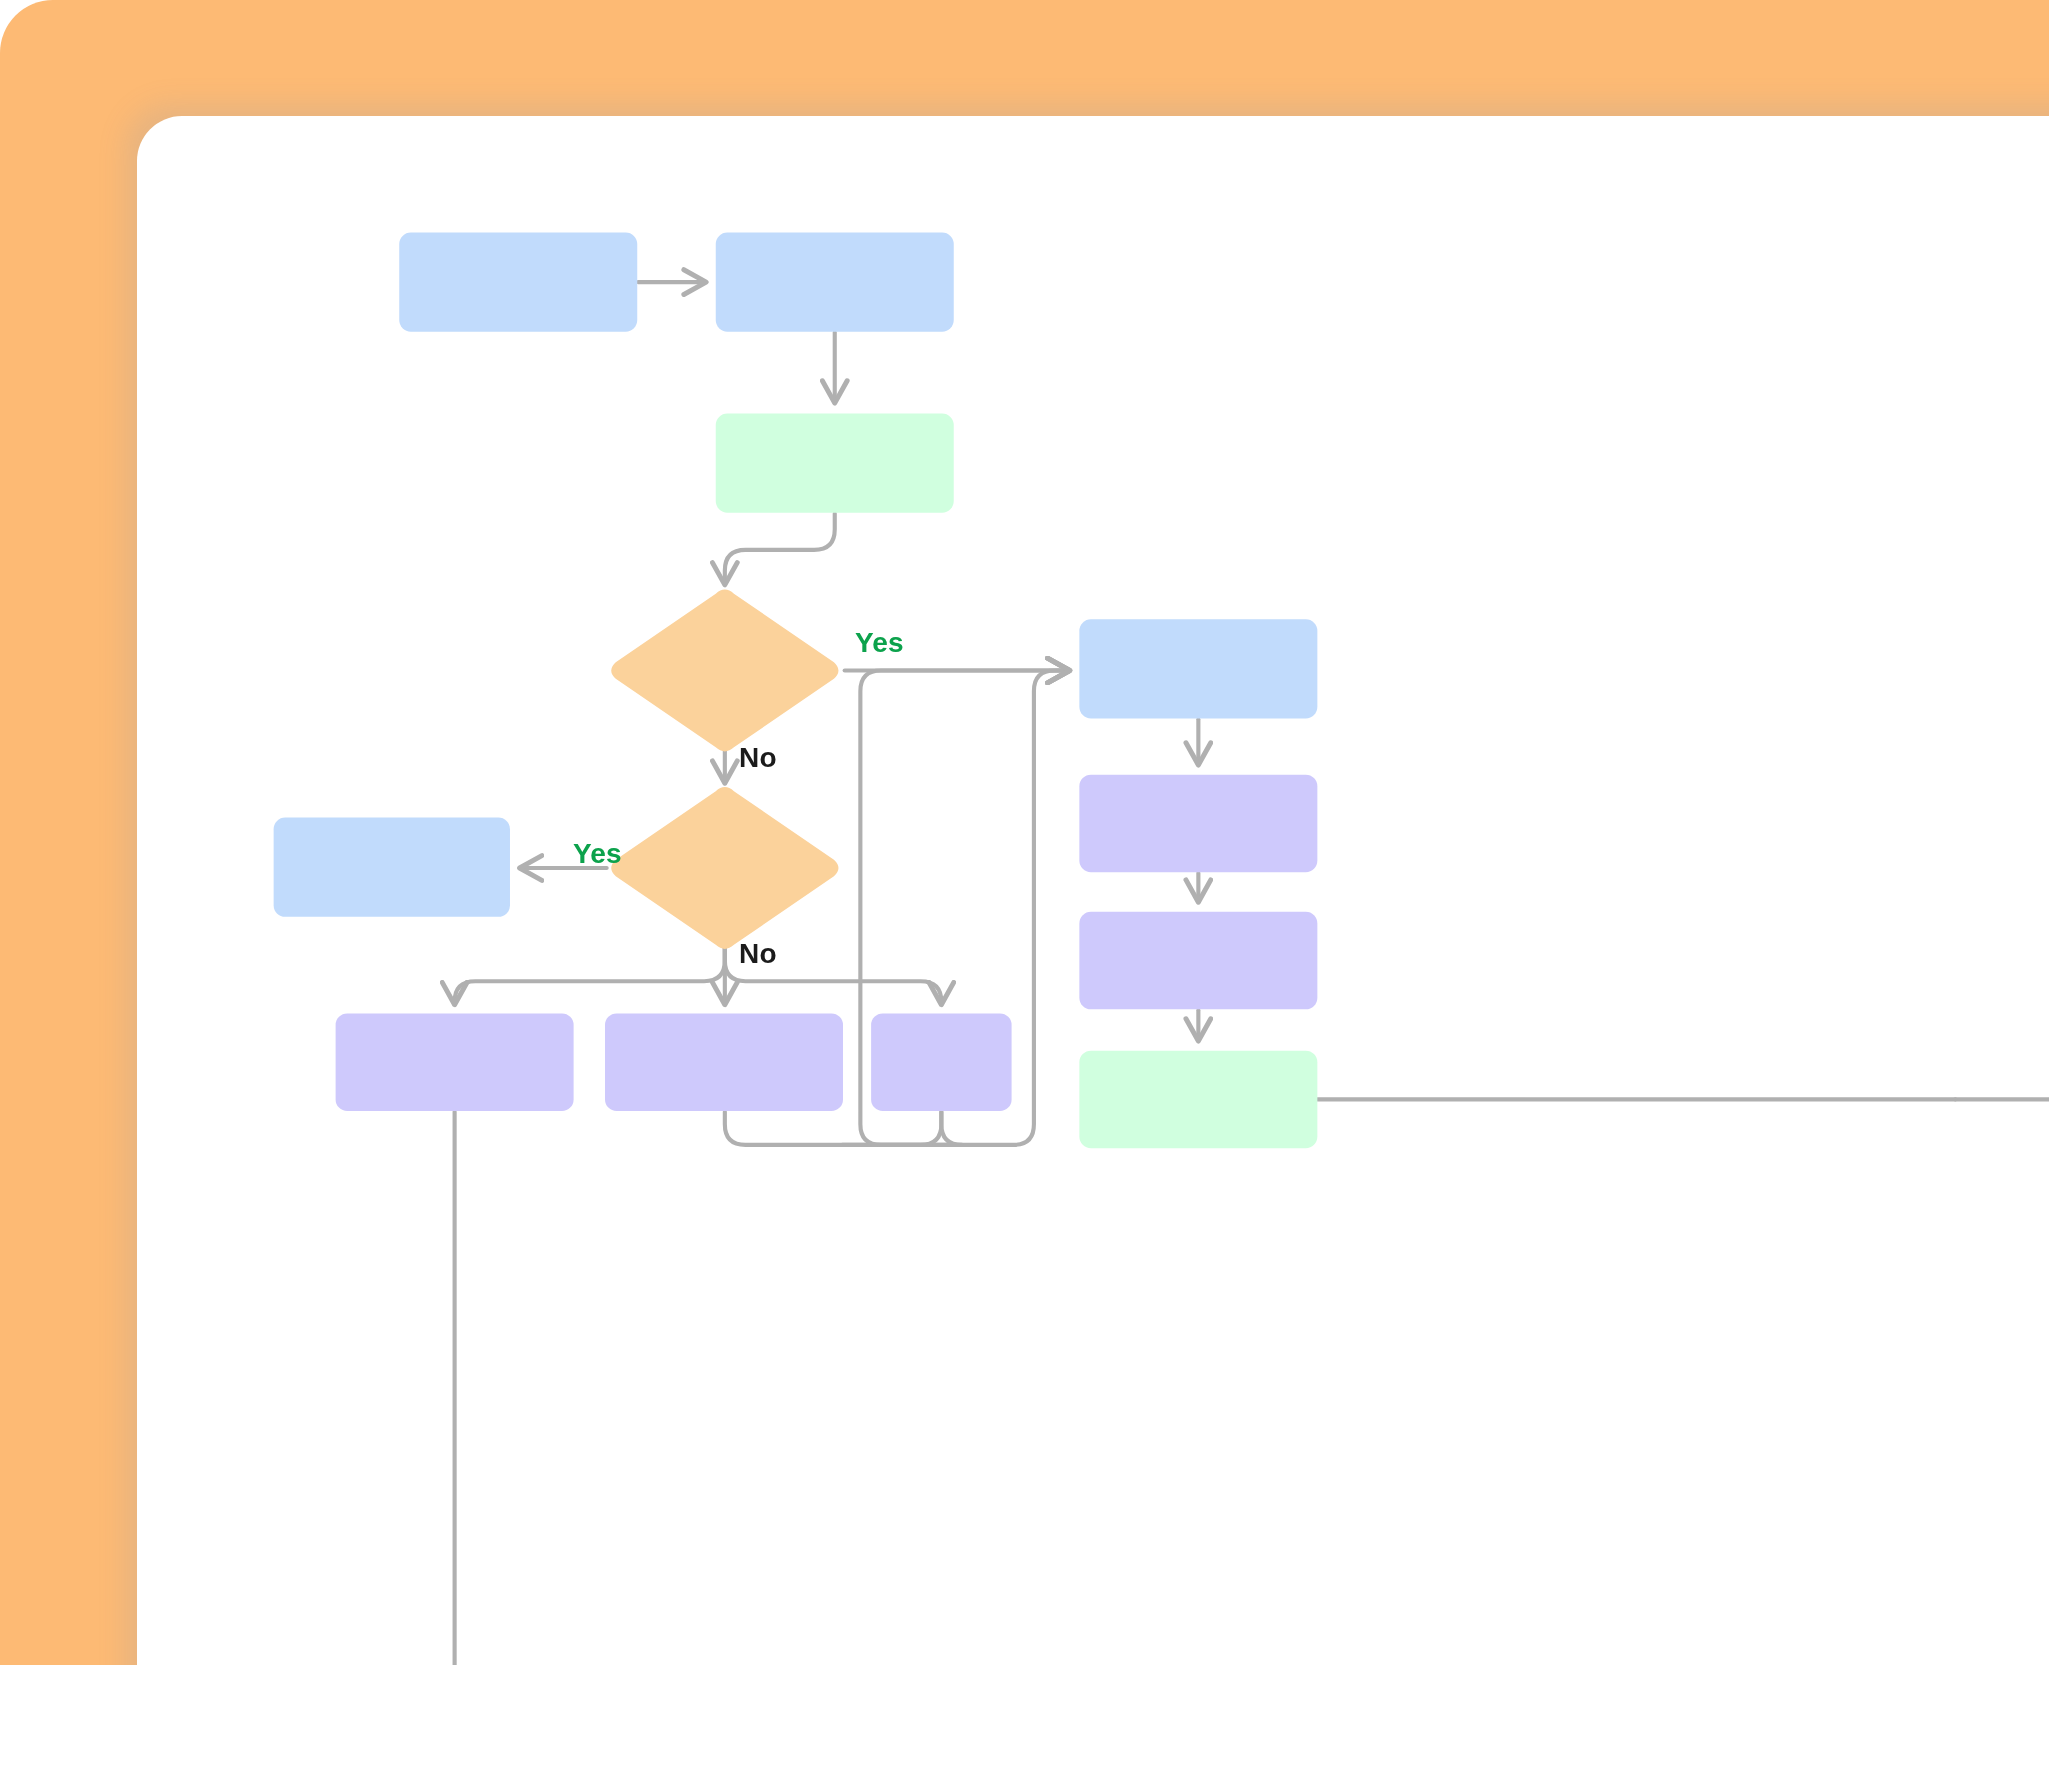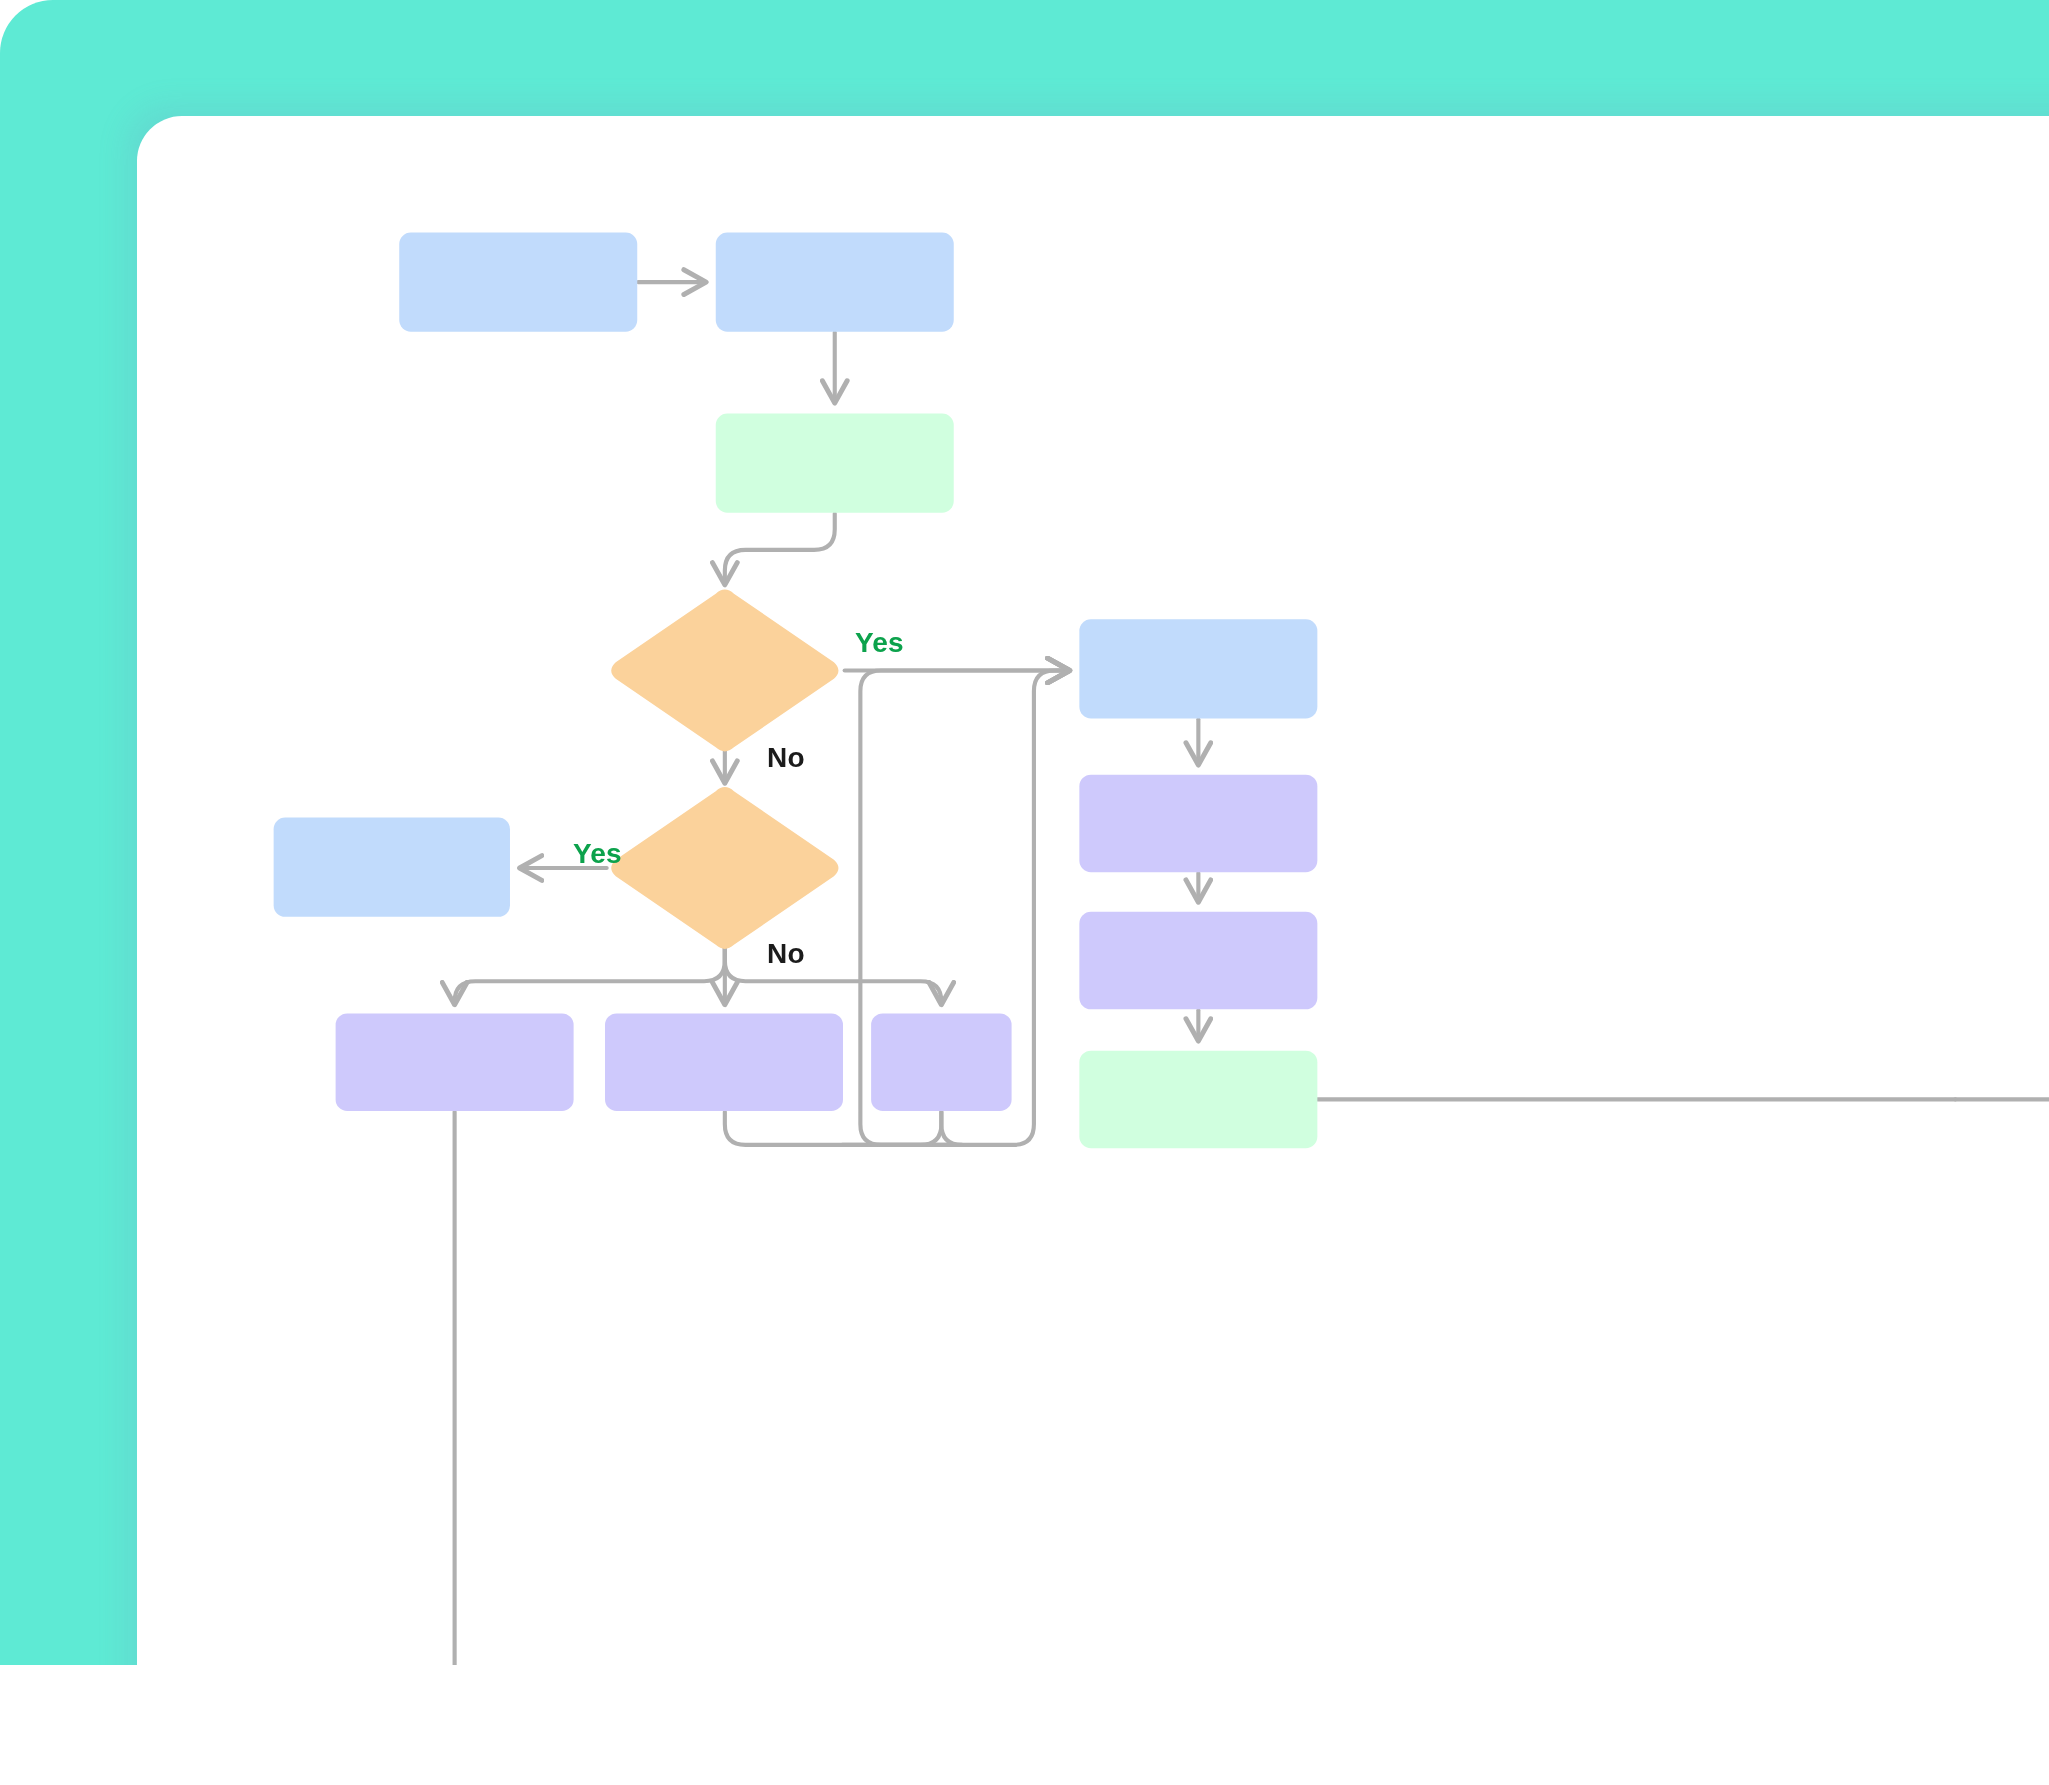--- a/index.html
+++ b/index.html
@@ -11,21 +11,21 @@
   body {
     width: 2050px;
     height: 1785px;
     overflow: hidden;
     font-family: "Liberation Sans", sans-serif;
   }
   #stage {
     position: relative;
     width: 2050px;
     height: 1665px;
-    background: #5eead4;
+    background: #fdba74;
     border-top-left-radius: 53px;
     overflow: hidden;
   }
   #card {
     position: absolute;
     left: 137px;
     top: 116px;
     width: 2050px;
     height: 1785px;
     background: #ffffff;
@@ -40,21 +40,21 @@
     height: 1785px;
   }
   .edge-label {
     position: absolute;
     font-size: 28px;
     font-weight: bold;
     letter-spacing: 0.2px;
     white-space: nowrap;
   }
   .lbl-yes { color: #0ca24c; }
-  .lbl-no  { color: #1b1b1b; margin-left: 28px; }
+  .lbl-no  { color: #1b1b1b; }
 </style>
 </head>
 <body>
 
 <div id="stage">
   <div id="card">
 
     <svg id="canvas" viewBox="0 0 2480 2160" width="2050" height="1785" xmlns="http://www.w3.org/2000/svg">
 
       <defs>

